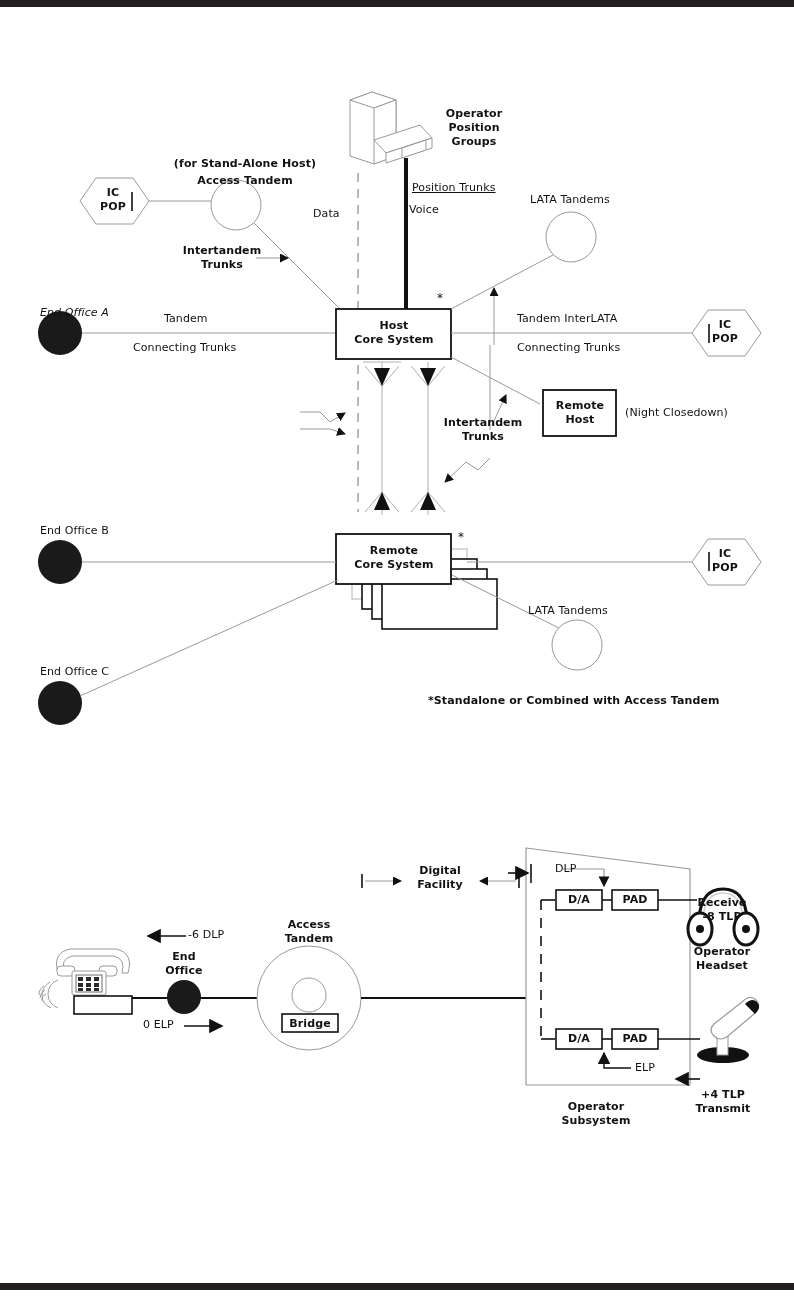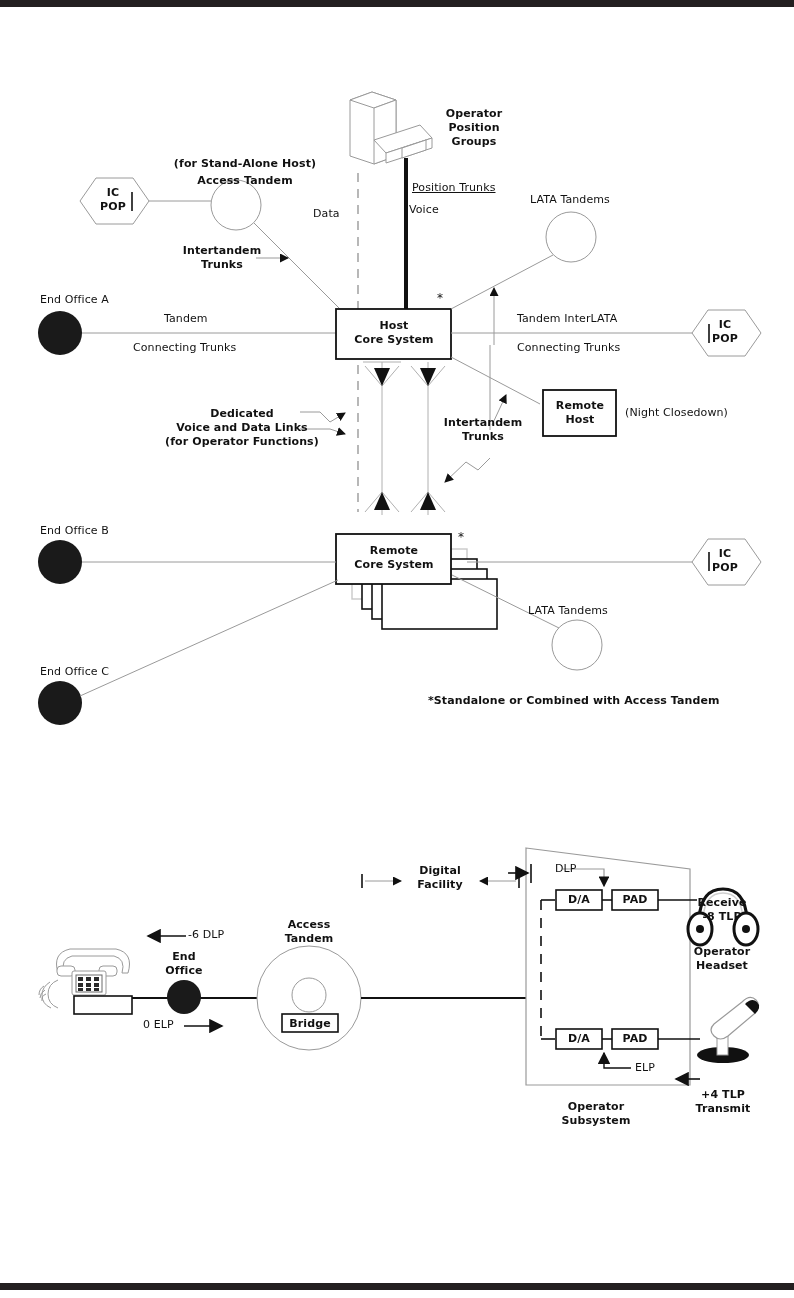--- a/index.html
+++ b/index.html
@@ -237,34 +237,33 @@
   <div class="lbl c" style="left:474px;top:107px;line-height:14px;">Operator<br>Position<br>Groups</div>
 
   <div class="lbl" style="left:412px;top:181px;text-decoration:underline;">Position Trunks</div>
   <div class="lbl" style="left:409px;top:203px;">Voice</div>
   <div class="lbl" style="left:313px;top:207px;">Data</div>
 
   <div class="lbl" style="left:530px;top:193px;">LATA Tandems</div>
 
   <div class="lbl c" style="left:222px;top:244px;line-height:14px;">Intertandem<br>Trunks</div>
 
-  <div class="lbl" style="left:40px;top:293px;">End Office A</div>
+  <div class="lbl" style="left:40px;top:306px;font-style:italic;">End Office A</div>
   <div class="lbl" style="left:164px;top:312px;">Tandem</div>
   <div class="lbl" style="left:133px;top:341px;">Connecting Trunks</div>
 
   <div class="lbl c" style="left:394px;top:319px;line-height:14px;">Host<br>Core System</div>
 
   <div class="star" style="left:437px;top:292px;">*</div>
 
   <div class="lbl" style="left:517px;top:312px;">Tandem InterLATA</div>
   <div class="lbl" style="left:517px;top:341px;">Connecting Trunks</div>
 
   <div class="lbl c" style="left:725px;top:318px;line-height:14px;">IC<br>POP</div>
 
-  <div class="lbl c" style="left:242px;top:407px;line-height:14px;">Dedicated<br>Voice and Data Links<br>(for Operator Functions)</div>
 
   <div class="lbl c" style="left:483px;top:416px;line-height:14px;">Intertandem<br>Trunks</div>
 
   <div class="lbl c" style="left:580px;top:399px;line-height:14px;">Remote<br>Host</div>
 
   <div class="lbl" style="left:625px;top:406px;">(Night Closedown)</div>
 
   <div class="lbl" style="left:40px;top:524px;">End Office B</div>
 
   <div class="lbl c" style="left:394px;top:544px;line-height:14px;">Remote<br>Core System</div>

